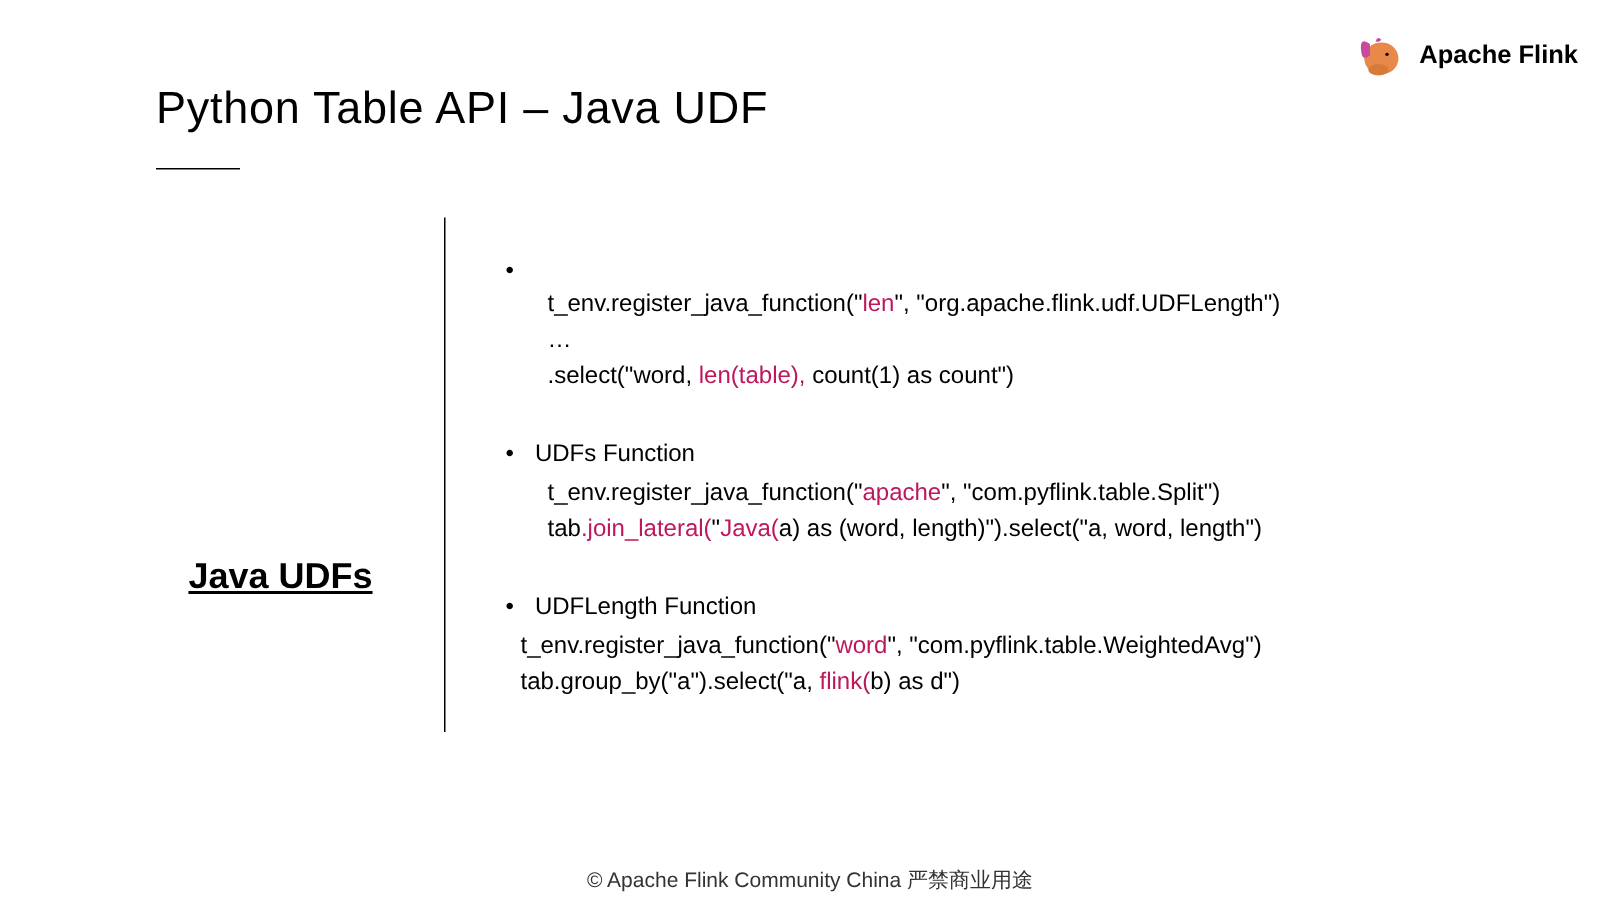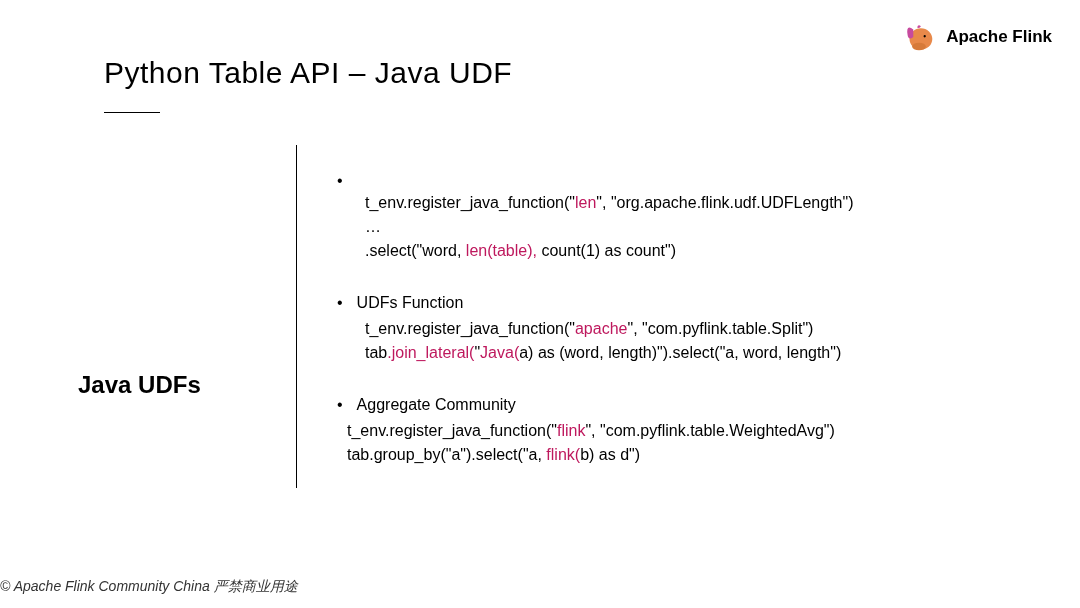--- a/index.html
+++ b/index.html
@@ -53,22 +53,23 @@
       position: absolute;
       top: 145px;
       left: 78px;
       right: 40px;
       display: flex;
     }
     .left-label {
       width: 218px;
       display: flex;
       align-items: center;
-      justify-content: flex-start;
+      justify-content: center;
       padding-top: 130px;
+      text-decoration: underline;
     }
     .left-label-text {
       font-size: 24px;
       font-weight: 700;
       color: #000;
     }
     .divider {
       width: 1px;
       background: #000;
       height: 343px;
@@ -101,23 +102,23 @@
       white-space: nowrap;
     }
     .red {
       color: #be185d;
     }
     .footer {
       position: absolute;
       bottom: 12px;
       left: 0;
       right: 0;
+      text-align: center;
       font-size: 14px;
       color: #333;
-      font-style: italic;
     }
   </style>
 </head>
 <body>
 
 <div class="header-logo">
   <span class="squirrel-icon">
     <svg viewBox="0 0 100 100">
       <ellipse cx="55" cy="55" rx="30" ry="28" fill="#e8894a"></ellipse>
       <path d="M 35 30 Q 15 15 20 45 Q 22 60 35 50 Z" fill="#c74a9e"></path>
@@ -154,22 +155,22 @@
         <span class="bullet-dot">•</span>
         <span>UDFs Function</span>
       </div>
       <div class="code-line"><span>t_env.register_java_function("</span><span class="red">apache</span><span>", "com.pyflink.table.Split")</span></div>
       <div class="code-line"><span>tab</span><span class="red">.join_lateral(</span><span>"</span><span class="red">Java(</span><span>a) as (word, length)").select("a, word, length")</span></div>
     </div>
 
     <div class="section">
       <div class="bullet-header">
         <span class="bullet-dot">•</span>
-        <span>Aggregate Community</span>
+        <span>UDFLength Function</span>
       </div>
-      <div class="code-line-tight"><span>t_env.register_java_function("</span><span class="red">flink</span><span>", "com.pyflink.table.WeightedAvg")</span></div>
+      <div class="code-line-tight"><span>t_env.register_java_function("</span><span class="red">word</span><span>", "com.pyflink.table.WeightedAvg")</span></div>
       <div class="code-line-tight"><span>tab.group_by("a").select("a, </span><span class="red">flink(</span><span>b) as d")</span></div>
     </div>
 
   </div>
 </div>
 
 <div class="footer">© Apache Flink Community China  严禁商业用途</div>
 
 </body></html>

